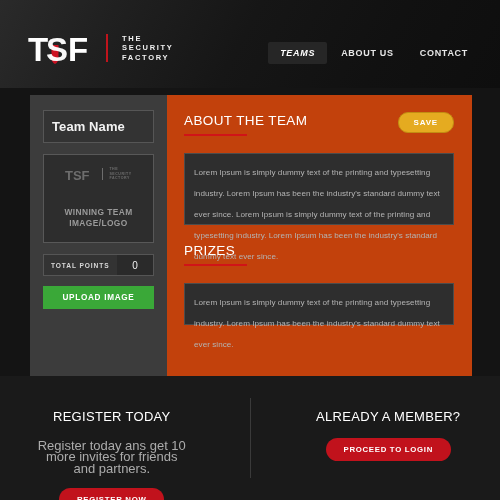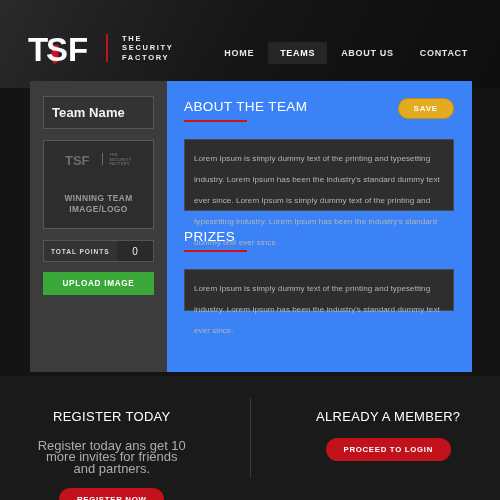--- a/index.html
+++ b/index.html
@@ -80,30 +80,31 @@
     font-weight: 700;
     text-transform: uppercase;
     padding: 6px 12px;
     border-radius: 2px;
     white-space: nowrap;
     cursor: pointer;
   }
   .nav-item.active {
     background: #262626;
     color: #ffffff;
+    font-style: italic;
   }
 
   
   .card {
     position: absolute;
     left: 30px;
-    top: 81px;
+    top: 95px;
     width: 442px;
     height: 291px;
-    background: #3b82f6;
+    background: #c2410c;
     display: flex;
   }
 
   .card-left {
     width: 137px;
     background: #3c3c3c;
     padding: 15px 13px;
     display: flex;
     flex-direction: column;
   }
@@ -131,20 +132,21 @@
     border: 1px solid #585858;
     display: flex;
     flex-direction: column;
     align-items: center;
     justify-content: center;
     cursor: pointer;
   }
 
   .mini-logo {
     display: flex;
+    align-items: center;
     margin-bottom: 5px;
   }
   .mini-rule {
     width: 1px;
     height: 12px;
     background: #6d6d6d;
     margin: 0 6px;
   }
   .mini-words {
     color: #6d6d6d;
@@ -353,21 +355,20 @@
       </span>
       <span class="brand-rule"></span>
       <span class="brand-words">
         <span>THE</span><br>
         <span>SECURITY</span><br>
         <span>FACTORY</span>
       </span>
     </div>
 
     <nav class="nav">
-      <span class="nav-item">HOME</span>
       <span class="nav-item active">TEAMS</span>
       <span class="nav-item">ABOUT US</span>
       <span class="nav-item">CONTACT</span>
     </nav>
   </div>
 
   <div class="card">
 
     <div class="card-left">
 

